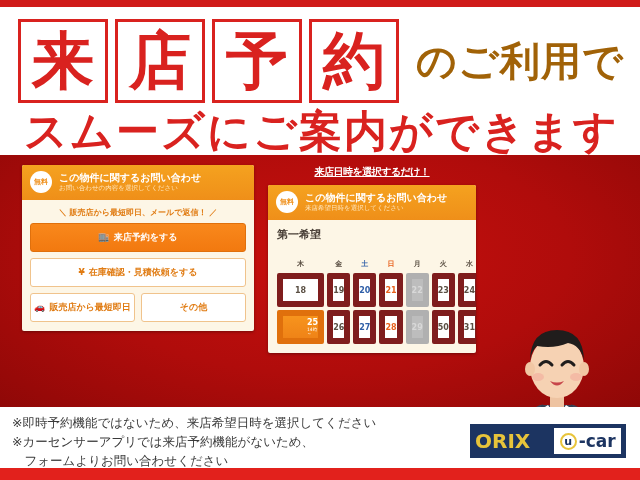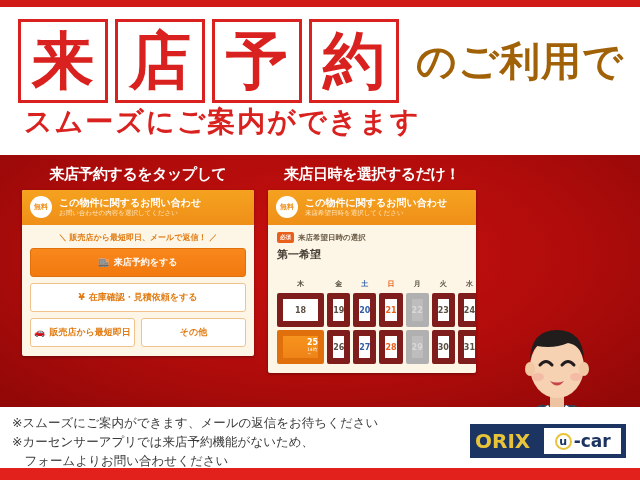--- a/index.html
+++ b/index.html
@@ -22,40 +22,40 @@
     display:flex;align-items:center;justify-content:center;
     color:#d9221f;font-size:62px;font-weight:bold;line-height:1;
     font-family:"DejaVu Sans",sans-serif;
   }
   .hl-tail{
     color:#a16207;font-size:40px;font-weight:bold;margin-left:10px;
     font-family:"DejaVu Sans",sans-serif;letter-spacing:1px;
   }
   .hl-row2{
     position:absolute;left:24px;top:96px;color:#d9221f;
-    font-size:28px;font-weight:bold;letter-spacing:2px;
+    font-size:43px;font-weight:bold;letter-spacing:2px;
     font-family:"DejaVu Sans",sans-serif;white-space:nowrap;
   }
 
   
   .red-block{
     position:absolute;left:0;top:155px;width:640px;height:252px;
     background:radial-gradient(ellipse at 50% 40%, #c8100e 0%, #b00c0b 55%, #8f0807 100%);
   }
 
   .panel{position:absolute;top:10px;}
   .panel.left{left:22px;width:232px;}
   .panel.right{left:268px;width:208px;}
 
   .panel-title{
     color:#fff;font-size:15px;font-weight:bold;text-align:center;
     font-family:"DejaVu Sans",sans-serif;white-space:nowrap;margin-bottom:6px;
     letter-spacing:-0.5px;
   }
-  .panel.right .panel-title{font-size:15px;}
+  .panel.right .panel-title{font-size:10px;text-decoration:underline;}
 
   .card{background:#fdf6e6;border-radius:2px;overflow:hidden;box-shadow:0 1px 3px rgba(0,0,0,.35);}
 
   .card-head{
     background:linear-gradient(#f5a21f,#ef8f19);
     display:flex;align-items:center;padding:6px 8px 7px 8px;
   }
   .free-badge{
     width:22px;height:22px;border-radius:50%;background:#fff;color:#ef8f19;
     font-size:7px;font-weight:bold;display:flex;align-items:center;justify-content:center;
@@ -108,21 +108,21 @@
   .foot-txt{
     position:absolute;left:12px;top:7px;color:#3a3a3a;font-size:12.5px;
     line-height:1.5;font-family:"DejaVu Sans",sans-serif;white-space:pre-line;
   }
   .logo{
     position:absolute;left:470px;top:424px;width:156px;height:34px;
     background:#1c3461;display:flex;align-items:center;padding:0 5px;box-sizing:border-box;
   }
   .logo-orix{
     color:#e8c43a;font-size:20px;font-weight:bold;letter-spacing:0px;
-    font-family:"DejaVu Sans",sans-serif;flex:0 0 auto;padding-right:14px;text-align:center;
+    font-family:"DejaVu Sans",sans-serif;flex:0 0 auto;padding-right:24px;text-align:center;
   }
   .logo-ucar{
     background:#fff;flex:1;height:26px;display:flex;align-items:center;justify-content:center;gap:2px;
   }
   .u-circle{
     width:17px;height:17px;border-radius:50%;border:2.5px solid #e8c43a;
     display:flex;align-items:center;justify-content:center;color:#1c3461;
     font-size:11px;font-weight:bold;font-family:"DejaVu Sans",sans-serif;box-sizing:border-box;
   }
   .ucar-txt{color:#1c3461;font-size:17px;font-weight:bold;font-family:"DejaVu Sans",sans-serif;}
@@ -144,21 +144,20 @@
       <div class="kanji-box">予</div>
       <div class="kanji-box">約</div>
       <div class="hl-tail">のご利用で</div>
     </div>
     <div class="hl-row2">スムーズにご案内ができます</div>
   </div>
 
   <div class="red-block">
 
     <div class="panel left">
-      <div class="panel-title">来店予約するをタップして</div>
       <div class="card">
         <div class="card-head">
           <div class="free-badge">無料</div>
           <div class="head-txt">
             <div class="head-main">この物件に関するお問い合わせ</div>
             <div class="head-sub">お問い合わせの内容を選択してください</div>
           </div>
         </div>
         <div class="note-line">＼ 販売店から最短即日、メールで返信！ ／</div>
         <div class="btn-wrap">
@@ -187,24 +186,20 @@
       <div class="panel-title">来店日時を選択するだけ！</div>
       <div class="card">
         <div class="card-head">
           <div class="free-badge">無料</div>
           <div class="head-txt">
             <div class="head-main">この物件に関するお問い合わせ</div>
             <div class="head-sub">来店希望日時を選択してください</div>
           </div>
         </div>
         <div class="cal">
-          <div class="cal-label">
-            <span class="req-tag">必須</span>
-            <span class="cal-label-txt">来店希望日時の選択</span>
-          </div>
           <div class="cal-pref">第一希望</div>
           <div class="cal-grid" id="cal-grid">
               <div class="dow">木</div>
               <div class="dow">金</div>
               <div class="dow sat">土</div>
               <div class="dow sun">日</div>
               <div class="dow">月</div>
               <div class="dow">火</div>
               <div class="dow">水</div>
               <div class="day">
@@ -238,21 +233,21 @@
               <div class="day sat">
                 <span>27</span>
               </div>
               <div class="day sun">
                 <span>28</span>
               </div>
               <div class="day off">
                 <span>29</span>
               </div>
               <div class="day">
-                <span>30</span>
+                <span>50</span>
               </div>
               <div class="day">
                 <span>31</span>
               </div>
             </div>
         </div>
       </div>
     </div>
 
     <svg class="person" viewBox="0 0 118 265">
@@ -297,21 +292,21 @@
 
       <ellipse cx="40" cy="72" rx="6" ry="4" fill="#f3b3a0" opacity=".75"></ellipse>
       <ellipse cx="78" cy="72" rx="6" ry="4" fill="#f3b3a0" opacity=".75"></ellipse>
 
       <path d="M52 76 q7 9 14 0 q-7 3 -14 0 Z" fill="#c7454a"></path>
     </svg>
 
   </div>
 
   <div class="footer">
-    <div class="foot-txt">※スムーズにご案内ができます、メールの返信をお待ちください
+    <div class="foot-txt">※即時予約機能ではないため、来店希望日時を選択してください
 ※カーセンサーアプリでは来店予約機能がないため、
 　フォームよりお問い合わせください</div>
   </div>
 
   <div class="logo">
     <div class="logo-orix">ORIX</div>
     <div class="logo-ucar">
       <div class="u-circle">u</div>
       <div class="ucar-txt">-car</div>
     </div>

